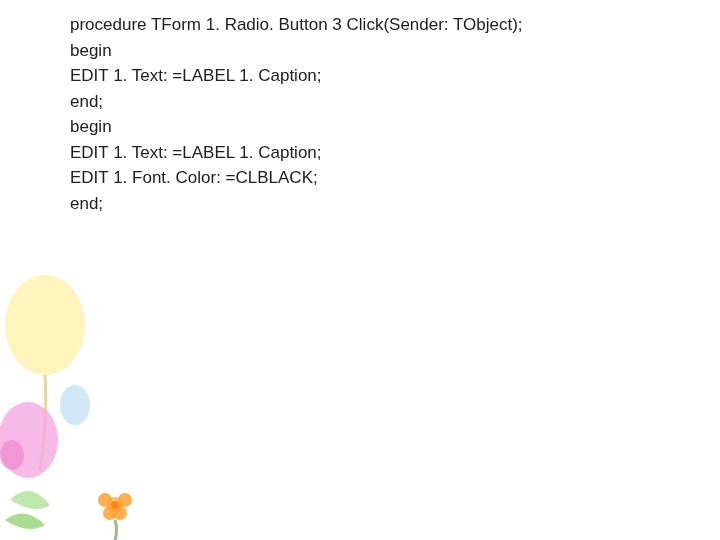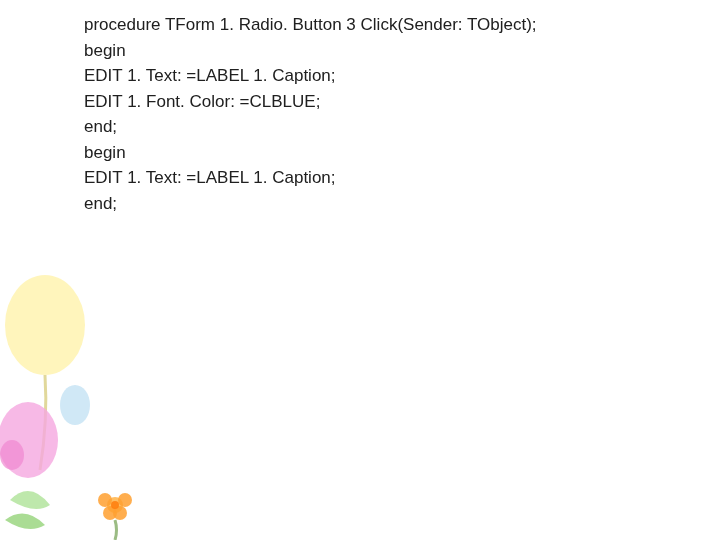--- a/index.html
+++ b/index.html
@@ -19,21 +19,21 @@
       position: absolute;
       left: 0;
       bottom: 0;
       width: 200px;
       height: 300px;
       z-index: 0;
     }
     .content {
       position: absolute;
       top: 12px;
-      left: 84px;
+      left: 70px;
       z-index: 1;
     }
     .code-line {
       font-size: 17px;
       color: #202020;
       line-height: 1.5;
       white-space: pre;
       font-family: Verdana, Geneva, sans-serif;
     }
   </style>
@@ -61,18 +61,18 @@
     <path d="M 115 280 Q 118 290 115 300" stroke="#70a050" stroke-width="3" fill="none" opacity="0.7"></path>
 
     <ellipse cx="75" cy="165" rx="15" ry="20" fill="#b0d8f0" opacity="0.6"></ellipse>
   </svg>
 </div>
 
 <div class="content">
   <div class="code-line">procedure TForm 1. Radio. Button 3 Click(Sender: TObject);</div>
   <div class="code-line">begin</div>
   <div class="code-line">EDIT 1. Text: =LABEL 1. Caption;</div>
-  <div class="code-line">EDIT 1. Font. Color: =CLBLUE;</div>
   <div class="code-line">end;</div>
   <div class="code-line">begin</div>
   <div class="code-line">EDIT 1. Text: =LABEL 1. Caption;</div>
+  <div class="code-line">EDIT 1. Font. Color: =CLBLACK;</div>
   <div class="code-line">end;</div>
 </div>
 
 </body></html>

